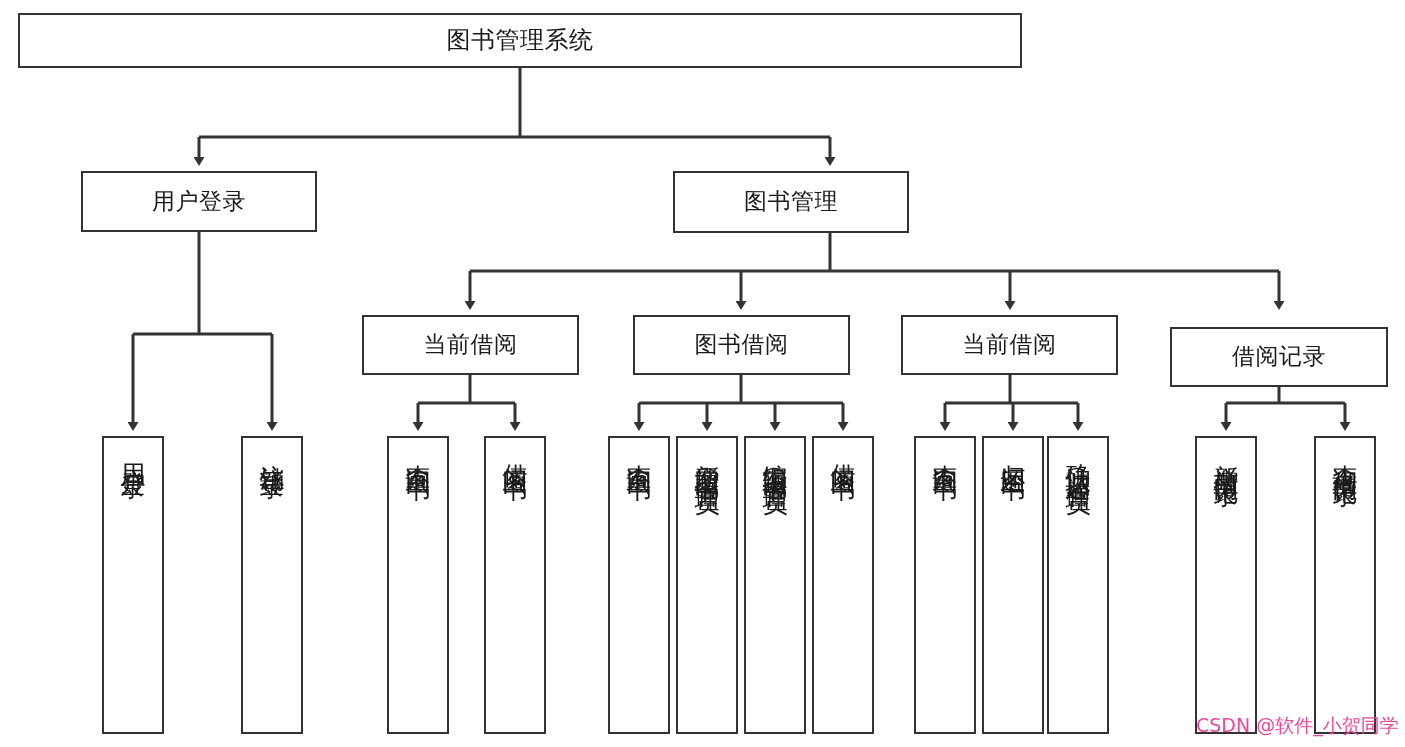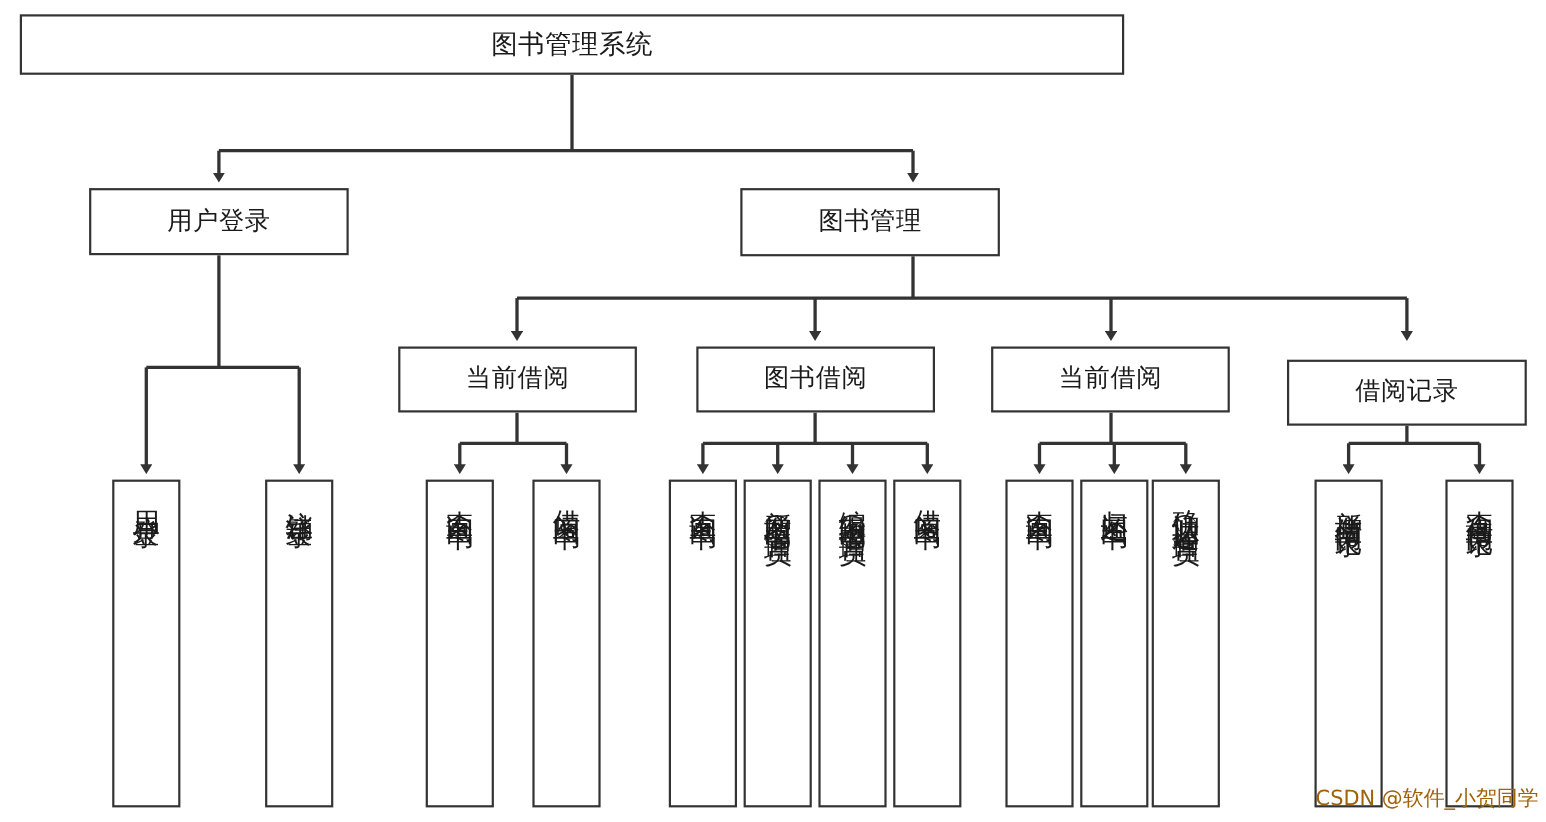--- a/index.html
+++ b/index.html
@@ -59,21 +59,21 @@
     font-size: 25px;
     line-height: 1.0;
     letter-spacing: 4px;
   }
   .node.root .node-label { font-size: 24px; }
   .watermark {
     position: absolute;
     left: 1196px;
     top: 713px;
     font-size: 19px;
-    color: #a16207;
+    color: #ec4899;
     white-space: nowrap;
     font-family: "DejaVu Sans", "Liberation Sans", sans-serif;
   }
 </style>
 </head>
 <body>
 
 <div id="diagram-root">
 
   <svg class="connectors" viewBox="0 0 1405 747" xmlns="http://www.w3.org/2000/svg">

